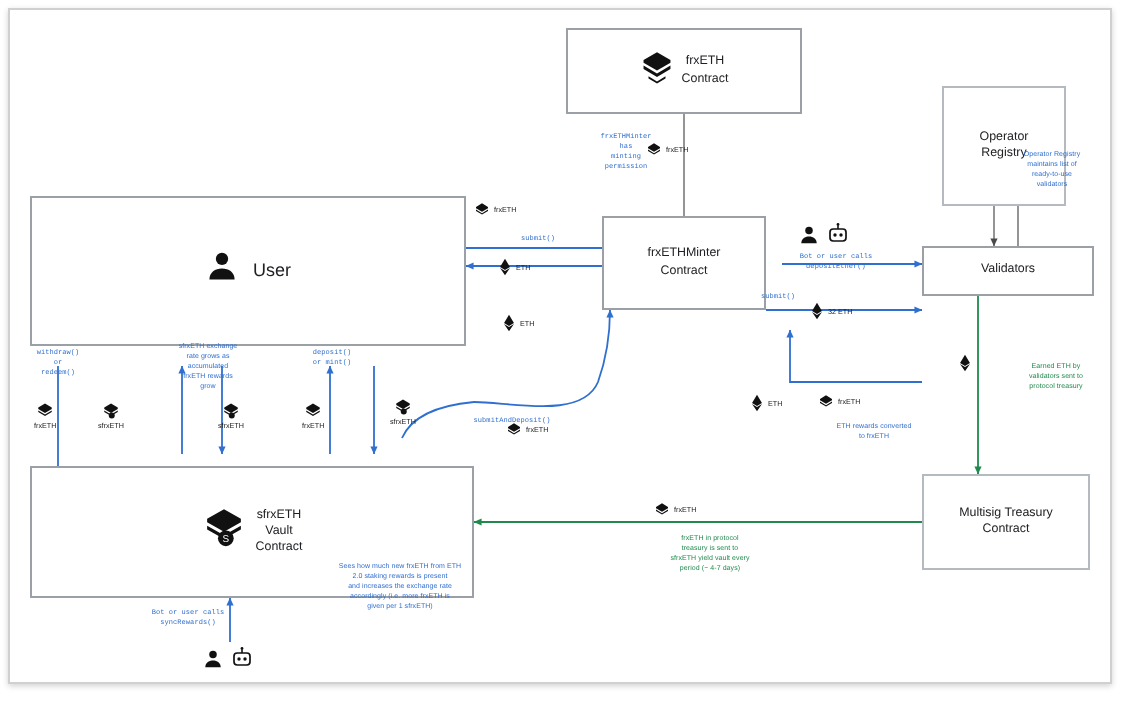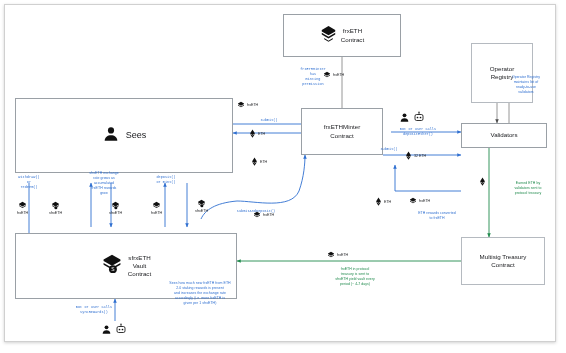--- a/index.html
+++ b/index.html
@@ -112,21 +112,21 @@
     </div>
 
     <div class="box" style="left:10px;top:93px;width:218px;height:75px;">
       <div class="inner" style="gap:6px;">
         <span class="glyph">
           <svg width="18" height="18" viewBox="0 0 24 24" aria-hidden="true">
             <circle cx="12" cy="7.2" r="4.1" fill="#111"></circle>
             <path fill="#111" d="M3.6 21c0-4.7 3.8-7.3 8.4-7.3s8.4 2.6 8.4 7.3z"></path>
           </svg>
         </span>
-        <span class="box-label big">Sees</span>
+        <span class="box-label big">User</span>
       </div>
     </div>
 
     <div class="box" style="left:296px;top:103px;width:82px;height:47px;">
       <span class="box-label">frxETHMinter
 Contract</span>
     </div>
 
     <div class="box" style="left:10px;top:228px;width:222px;height:66px;">
       <div class="inner" style="gap:5px;">

